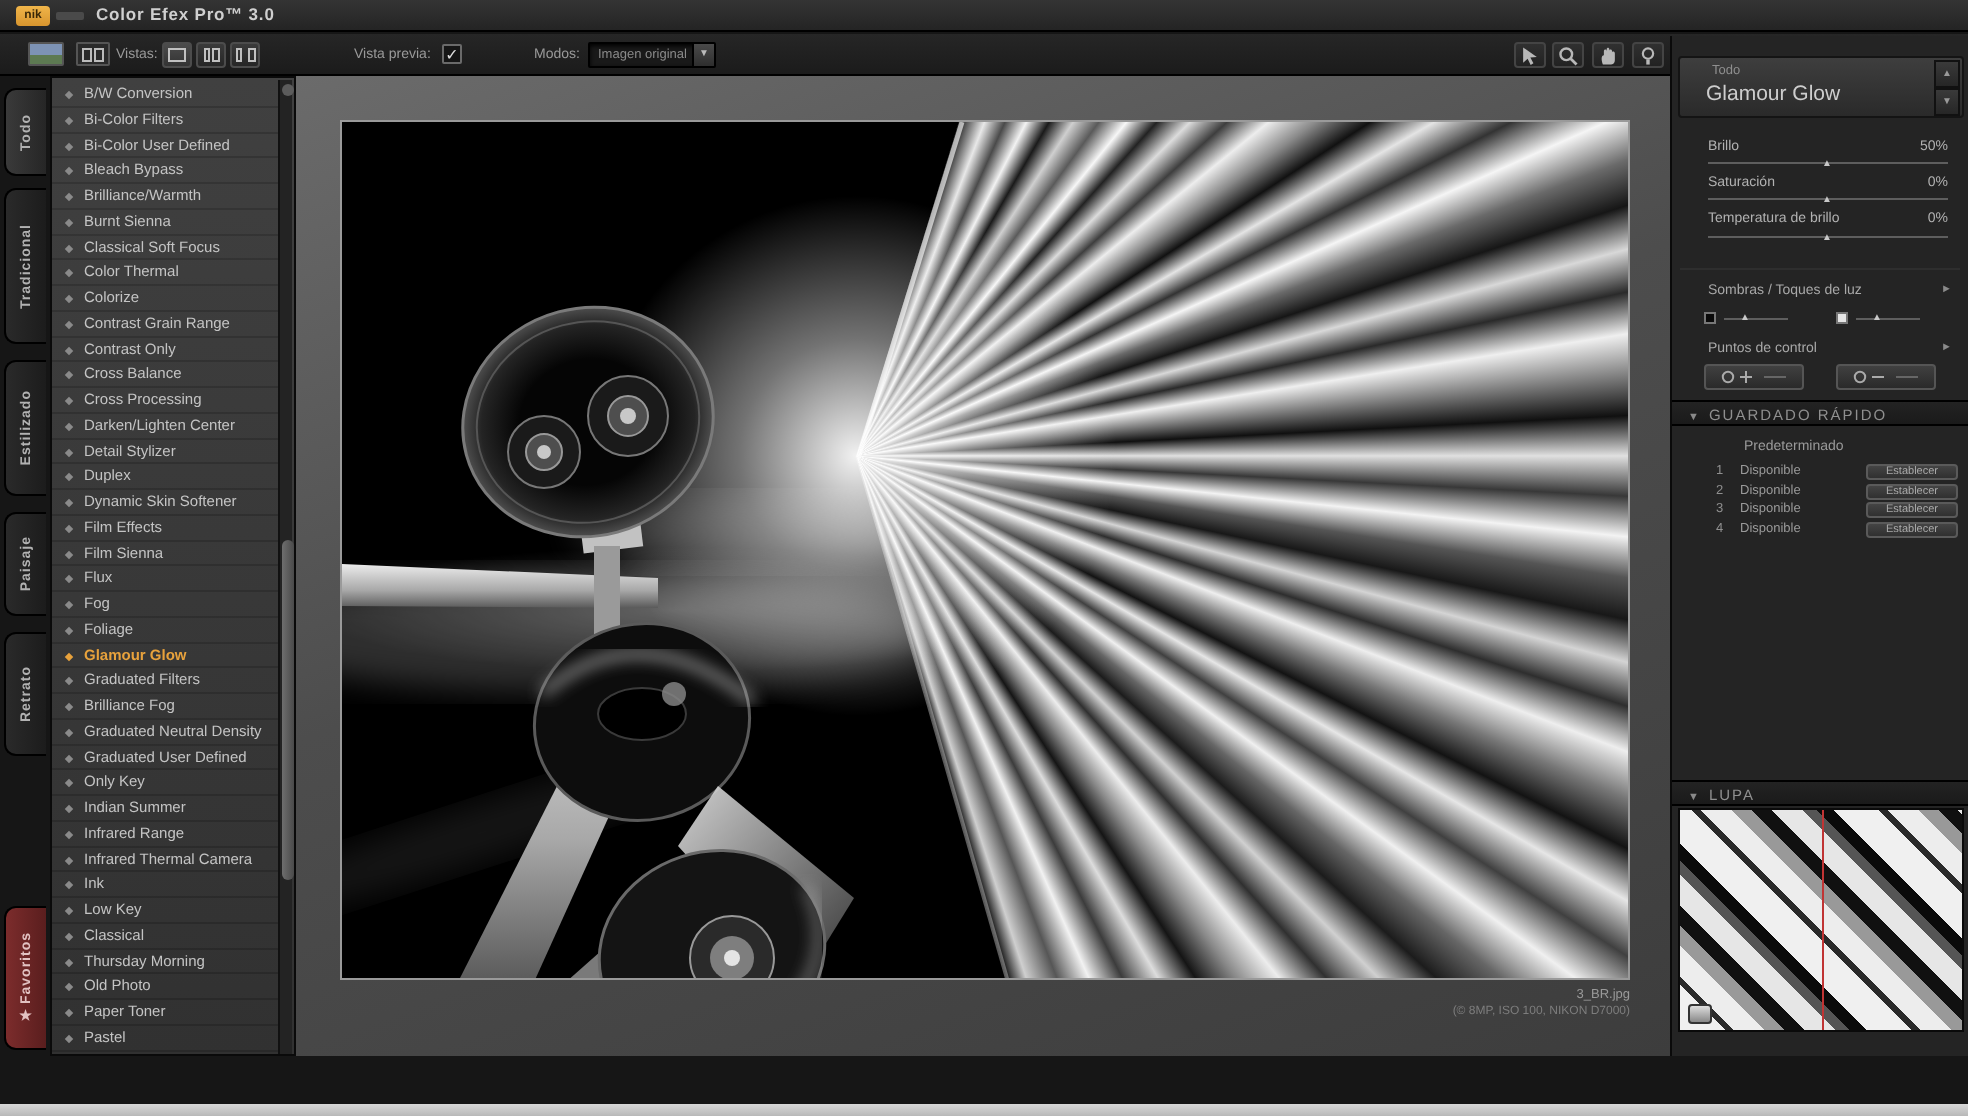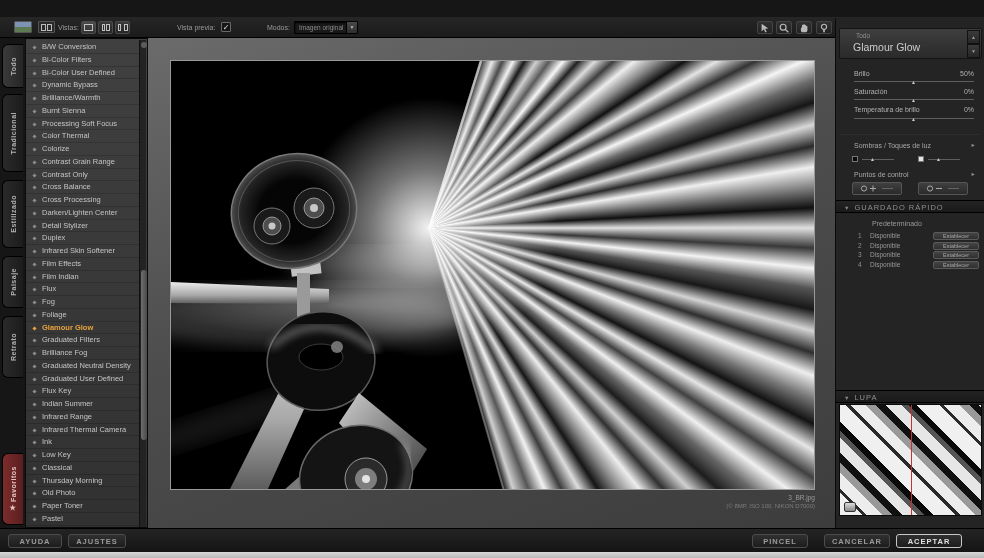--- a/index.html
+++ b/index.html
@@ -112,20 +112,25 @@
   .footer{position:absolute;left:0;top:528px;width:984px;height:24px;background:linear-gradient(#242424,#141414);border-top:1px solid #000;}
   .fbtn{position:absolute;top:5px;height:14px;background:linear-gradient(#303030,#1d1d1d);border:1px solid #4c4c4c;border-radius:3px;font-size:7.5px;letter-spacing:1px;color:#9a9a9a;text-align:center;font-weight:bold;}
   .fbtn.accent{border:1px solid #c8c8c8;color:#e0e0e0;}
   .bottomstrip{position:absolute;left:0;top:552px;width:984px;height:6px;background:linear-gradient(#d8d8d8,#b8b8b8);}
 </style>
 </head>
 <body>
 
 <div id="app">
 
+  <div class="titlebar">
+    <div class="logo">nik</div>
+    <div class="logoword"></div>
+    <div class="apptitle">Color Efex Pro™ 3.0</div>
+  </div>
 
   <div class="toolbar">
     <div class="icon-thumb"></div>
     <div class="icon-list">
         <i></i>
         <i></i>
       </div>
     <span class="tb-label" style="left:58px">Vistas:</span>
     <div class="viewbtn vb1 active" style="left:81px">
         <i></i>
@@ -189,45 +194,45 @@
         <span>Favoritos</span>
         <span class="star">★</span>
       </div>
     </div>
 
   <div class="filterpanel">
     <div class="filterlist">
         <div class="fitem"><span class="bullet"></span><span>B/W Conversion</span></div>
         <div class="fitem"><span class="bullet"></span><span>Bi-Color Filters</span></div>
         <div class="fitem"><span class="bullet"></span><span>Bi-Color User Defined</span></div>
-        <div class="fitem"><span class="bullet"></span><span>Dynamic Bypass</span></div>
+        <div class="fitem"><span class="bullet"></span><span>Bleach Bypass</span></div>
         <div class="fitem"><span class="bullet"></span><span>Brilliance/Warmth</span></div>
         <div class="fitem"><span class="bullet"></span><span>Burnt Sienna</span></div>
-        <div class="fitem"><span class="bullet"></span><span>Processing Soft Focus</span></div>
+        <div class="fitem"><span class="bullet"></span><span>Classical Soft Focus</span></div>
         <div class="fitem"><span class="bullet"></span><span>Color Thermal</span></div>
         <div class="fitem"><span class="bullet"></span><span>Colorize</span></div>
         <div class="fitem"><span class="bullet"></span><span>Contrast Grain Range</span></div>
         <div class="fitem"><span class="bullet"></span><span>Contrast Only</span></div>
         <div class="fitem"><span class="bullet"></span><span>Cross Balance</span></div>
         <div class="fitem"><span class="bullet"></span><span>Cross Processing</span></div>
         <div class="fitem"><span class="bullet"></span><span>Darken/Lighten Center</span></div>
         <div class="fitem"><span class="bullet"></span><span>Detail Stylizer</span></div>
         <div class="fitem"><span class="bullet"></span><span>Duplex</span></div>
-        <div class="fitem"><span class="bullet"></span><span>Infrared Skin Softener</span></div>
+        <div class="fitem"><span class="bullet"></span><span>Dynamic Skin Softener</span></div>
         <div class="fitem"><span class="bullet"></span><span>Film Effects</span></div>
-        <div class="fitem"><span class="bullet"></span><span>Film Indian</span></div>
+        <div class="fitem"><span class="bullet"></span><span>Film Sienna</span></div>
         <div class="fitem"><span class="bullet"></span><span>Flux</span></div>
         <div class="fitem"><span class="bullet"></span><span>Fog</span></div>
         <div class="fitem"><span class="bullet"></span><span>Foliage</span></div>
         <div class="fitem selected"><span class="bullet"></span><span>Glamour Glow</span></div>
         <div class="fitem"><span class="bullet"></span><span>Graduated Filters</span></div>
         <div class="fitem"><span class="bullet"></span><span>Brilliance Fog</span></div>
         <div class="fitem"><span class="bullet"></span><span>Graduated Neutral Density</span></div>
         <div class="fitem"><span class="bullet"></span><span>Graduated User Defined</span></div>
-        <div class="fitem"><span class="bullet"></span><span>Flux Key</span></div>
+        <div class="fitem"><span class="bullet"></span><span>Only Key</span></div>
         <div class="fitem"><span class="bullet"></span><span>Indian Summer</span></div>
         <div class="fitem"><span class="bullet"></span><span>Infrared Range</span></div>
         <div class="fitem"><span class="bullet"></span><span>Infrared Thermal Camera</span></div>
         <div class="fitem"><span class="bullet"></span><span>Ink</span></div>
         <div class="fitem"><span class="bullet"></span><span>Low Key</span></div>
         <div class="fitem"><span class="bullet"></span><span>Classical</span></div>
         <div class="fitem"><span class="bullet"></span><span>Thursday Morning</span></div>
         <div class="fitem"><span class="bullet"></span><span>Old Photo</span></div>
         <div class="fitem"><span class="bullet"></span><span>Paper Toner</span></div>
         <div class="fitem"><span class="bullet"></span><span>Pastel</span></div>
@@ -410,21 +415,14 @@
 
     <div class="secheader" style="top:372px">
       <span class="tri">▼</span><span>LUPA</span>
     </div>
     <div class="loupebox">
       <div class="loupeline"></div>
       <div class="loupepin"></div>
     </div>
   </div>
 
-  <div class="footer">
-    <div class="fbtn" style="left:8px;width:54px;line-height:13px">AYUDA</div>
-    <div class="fbtn" style="left:68px;width:58px;line-height:13px">AJUSTES</div>
-    <div class="fbtn" style="left:752px;width:56px;line-height:13px">PINCEL</div>
-    <div class="fbtn" style="left:824px;width:66px;line-height:13px">CANCELAR</div>
-    <div class="fbtn accent" style="left:896px;width:66px;line-height:13px">ACEPTAR</div>
-  </div>
   <div class="bottomstrip"></div>
 </div>
 
 </body></html>

